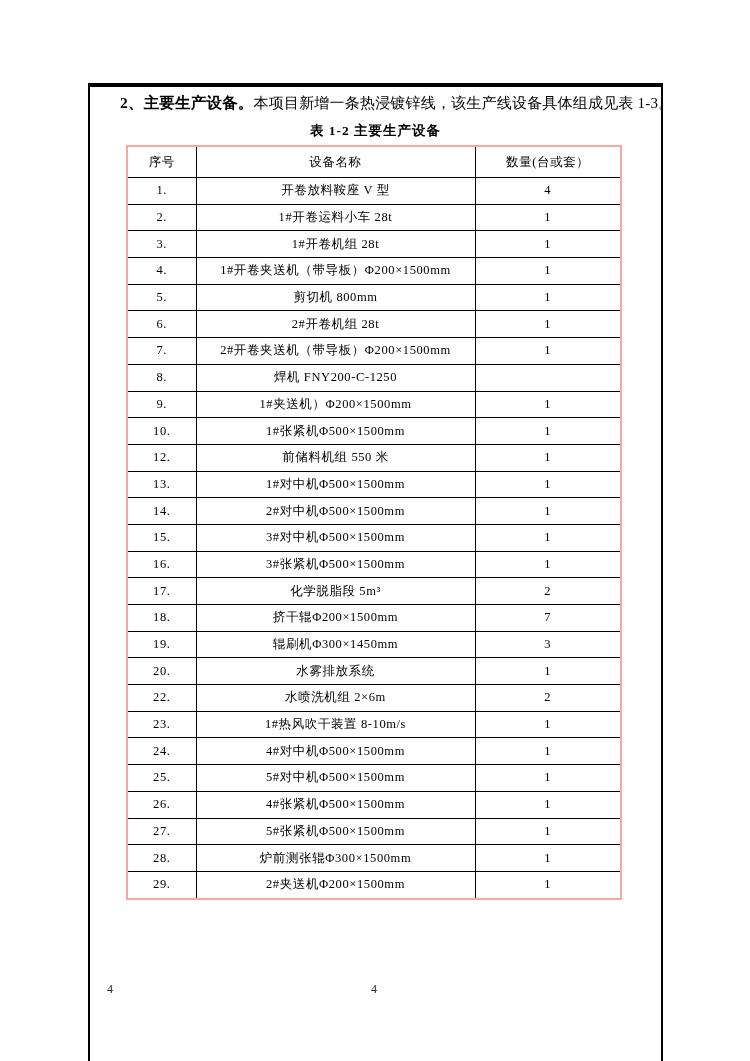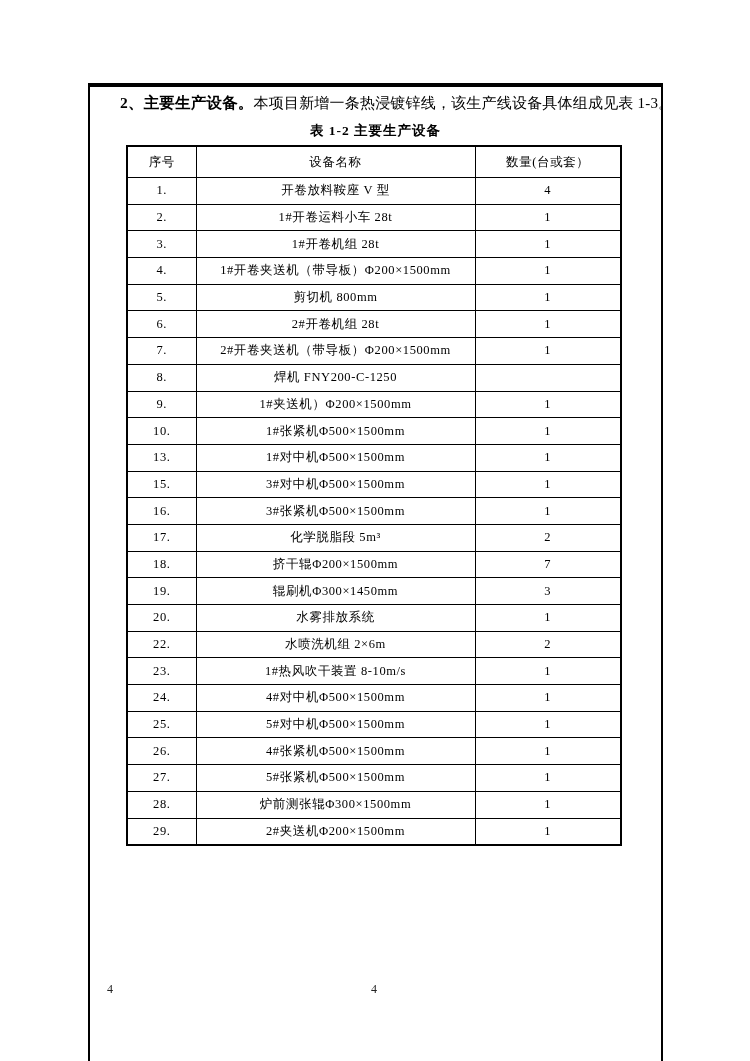--- a/index.html
+++ b/index.html
@@ -52,21 +52,21 @@
     font-size: 13.5px;
     letter-spacing: 1px;
   }
   table.equip {
     position: absolute;
     left: 36px;
     top: 58px;
     border-collapse: collapse;
     table-layout: fixed;
     width: 494px;
-    border: 2px solid #000000;
+    border: 2px solid #fca5a5;
   }
   table.equip th, table.equip td {
     border: 1px solid #000;
     text-align: center;
     vertical-align: middle;
     padding: 0 2px;
     font-size: 12.5px;
     letter-spacing: 0.6px;
     overflow: hidden;
     font-weight: normal;
@@ -157,22 +157,32 @@
             <td>9.</td>
             <td>1#夹送机）Φ200×1500mm</td>
             <td>1</td>
           </tr>
           <tr>
             <td>10.</td>
             <td>1#张紧机Φ500×1500mm</td>
             <td>1</td>
           </tr>
           <tr>
+            <td>12.</td>
+            <td>前储料机组 550 米</td>
+            <td>1</td>
+          </tr>
+          <tr>
             <td>13.</td>
             <td>1#对中机Φ500×1500mm</td>
+            <td>1</td>
+          </tr>
+          <tr>
+            <td>14.</td>
+            <td>2#对中机Φ500×1500mm</td>
             <td>1</td>
           </tr>
           <tr>
             <td>15.</td>
             <td>3#对中机Φ500×1500mm</td>
             <td>1</td>
           </tr>
           <tr>
             <td>16.</td>
             <td>3#张紧机Φ500×1500mm</td>

